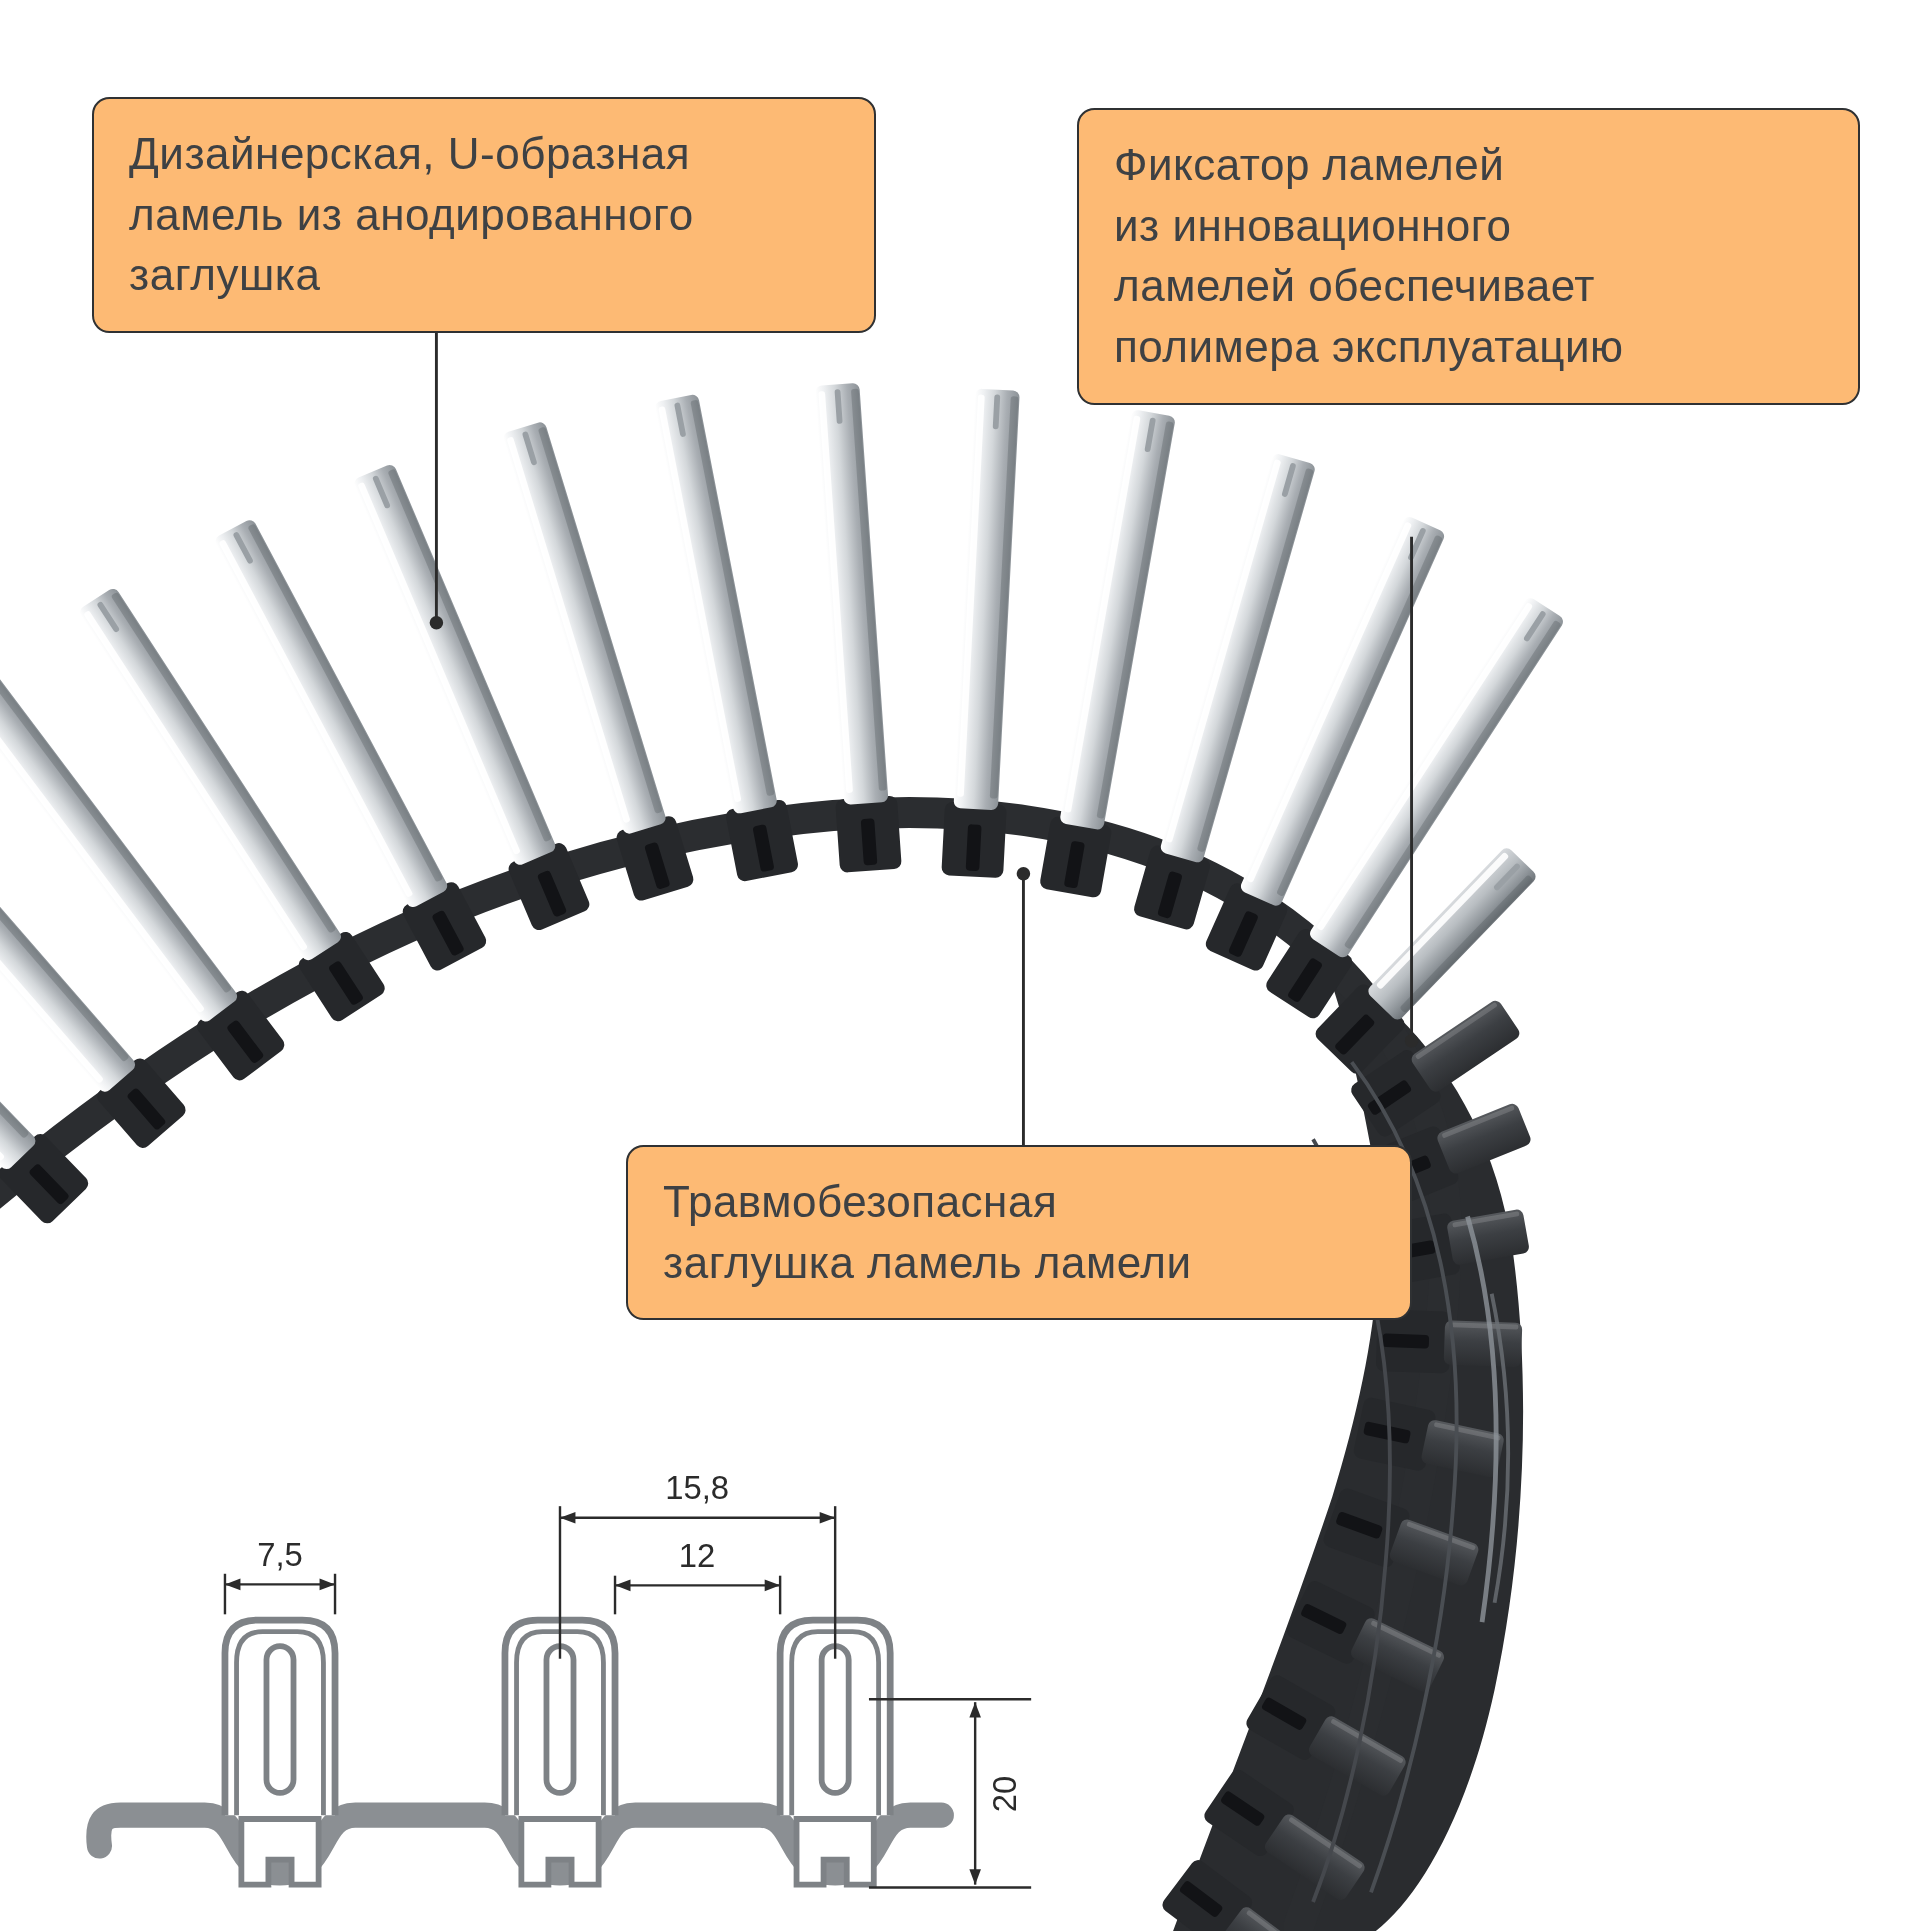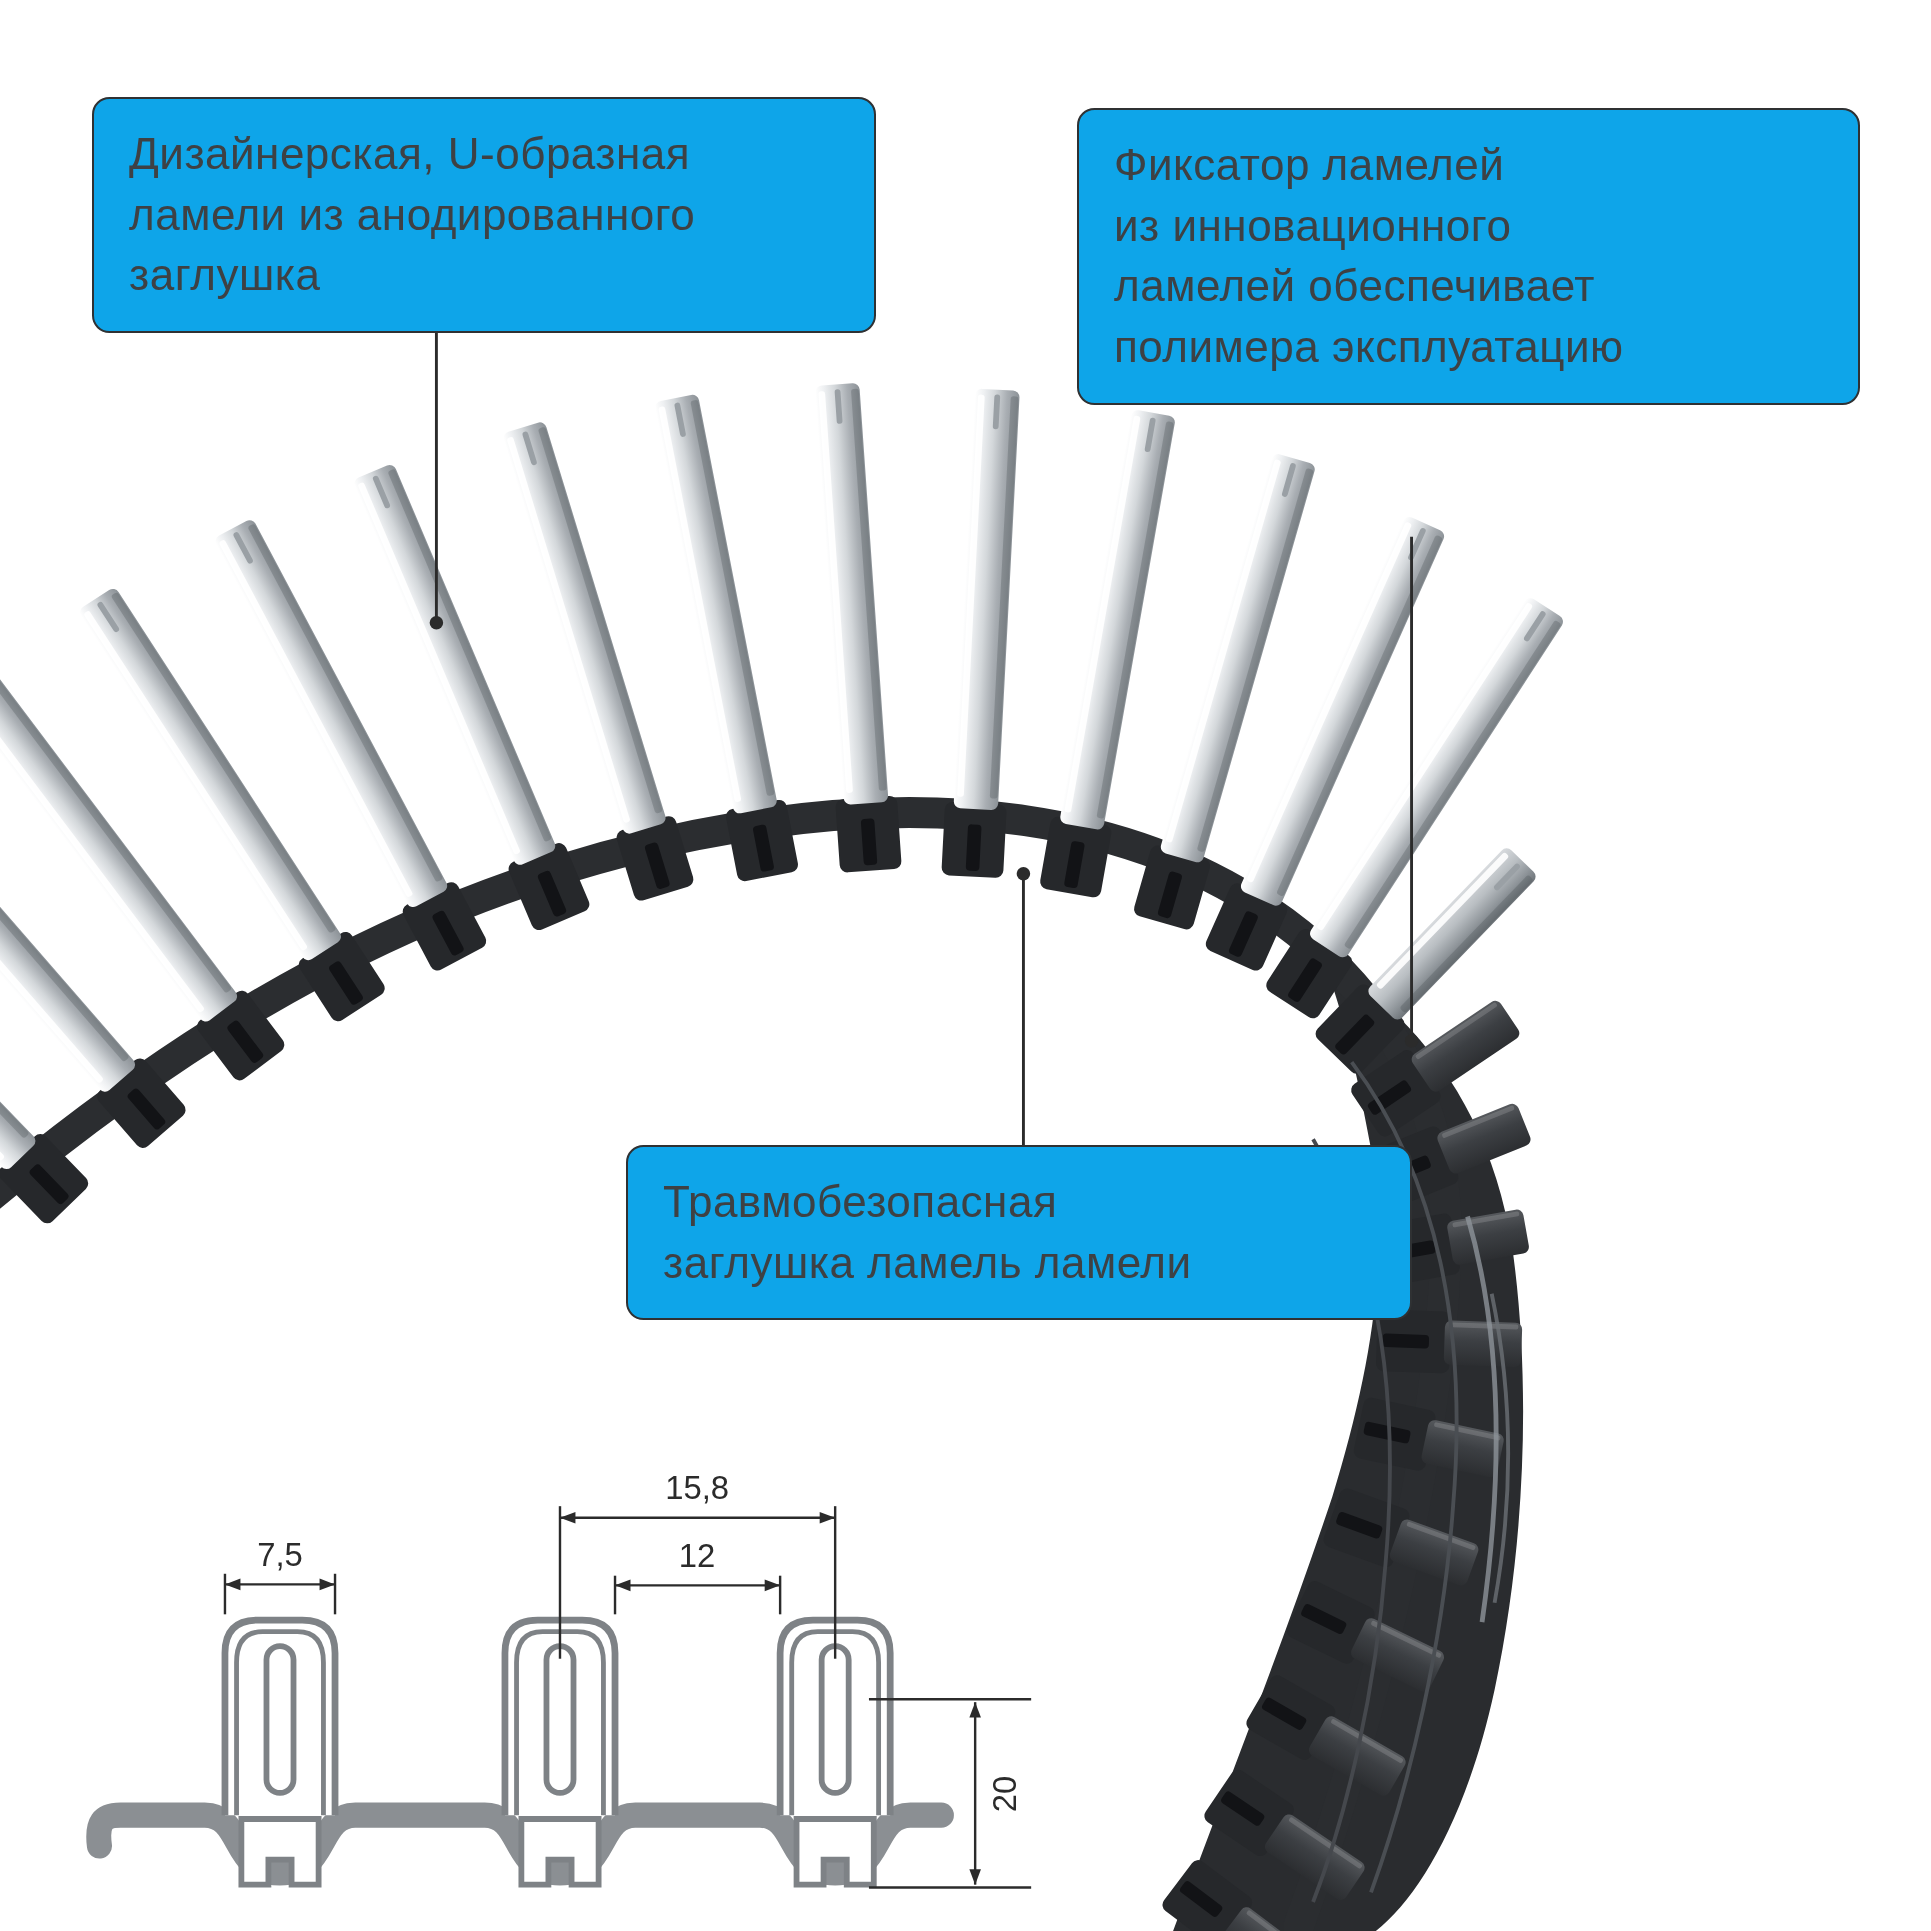--- a/index.html
+++ b/index.html
@@ -1,19 +1,19 @@
 <!DOCTYPE html>
 <html><head>
 <meta charset="utf-8">
 <style>
   html,body{margin:0;padding:0;background:#ffffff;}
   .stage{position:relative;width:1931px;height:1931px;background:#ffffff;overflow:hidden;
          font-family:"Liberation Sans","DejaVu Sans",sans-serif;}
   .stage svg{position:absolute;left:0;top:0;}
-  .callout{position:absolute;background:#0ea5e9;border:2.9px solid #2f3133;border-radius:17.4px;
+  .callout{position:absolute;background:#fdba74;border:2.9px solid #2f3133;border-radius:17.4px;
            padding:25px 35px;font-size:44px;line-height:1.38;color:#3e4144;letter-spacing:0.5px;}
   .callout .cl-line{white-space:nowrap;}
   .dim-label{font-size:34px;fill:#2b2b2b;font-family:"Liberation Sans","DejaVu Sans",sans-serif;}
 </style>
 </head>
 <body>
 
 <div class="stage">
 
   <svg width="1931" height="1931" viewBox="0 0 2000 2000">
@@ -310,21 +310,21 @@
         <line x1="1010" y1="1763" x2="1010" y2="1952"></line>
         <polygon points="1010,1763 1004,1779 1016,1779" fill="#2b2b2b" stroke="none"></polygon>
         <polygon points="1010,1952 1004,1936 1016,1936" fill="#2b2b2b" stroke="none"></polygon>
         <text class="dim-label" x="1040" y="1870" text-anchor="middle" stroke="none" transform="rotate(-90 1040 1858)">20</text>
       </g>
     </g>
   </svg>
 
   <div class="callout" style="left:92px;top:97px;width:710px;">
     <div class="cl-line">Дизайнерская, U-образная</div>
-    <div class="cl-line">ламели из анодированного</div>
+    <div class="cl-line">ламель из анодированного</div>
     <div class="cl-line">заглушка</div>
   </div>
 
   <div class="callout" style="left:1077px;top:108px;width:783px;box-sizing:border-box;">
     <div class="cl-line">Фиксатор ламелей</div>
     <div class="cl-line">из инновационного</div>
     <div class="cl-line">ламелей обеспечивает</div>
     <div class="cl-line">полимера эксплуатацию</div>
   </div>
 

